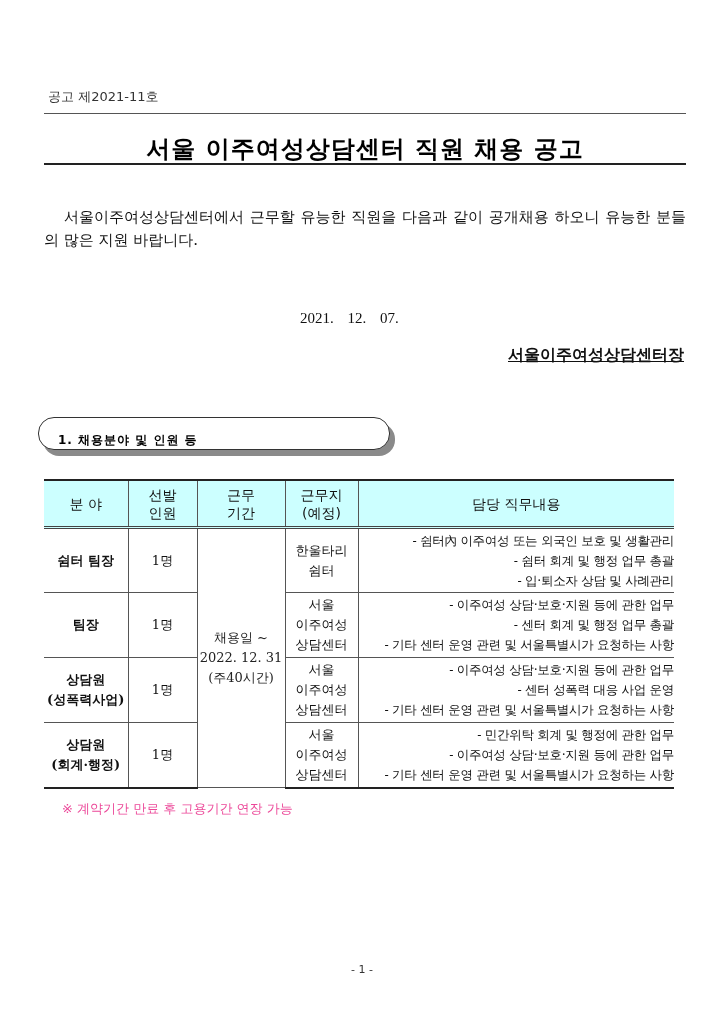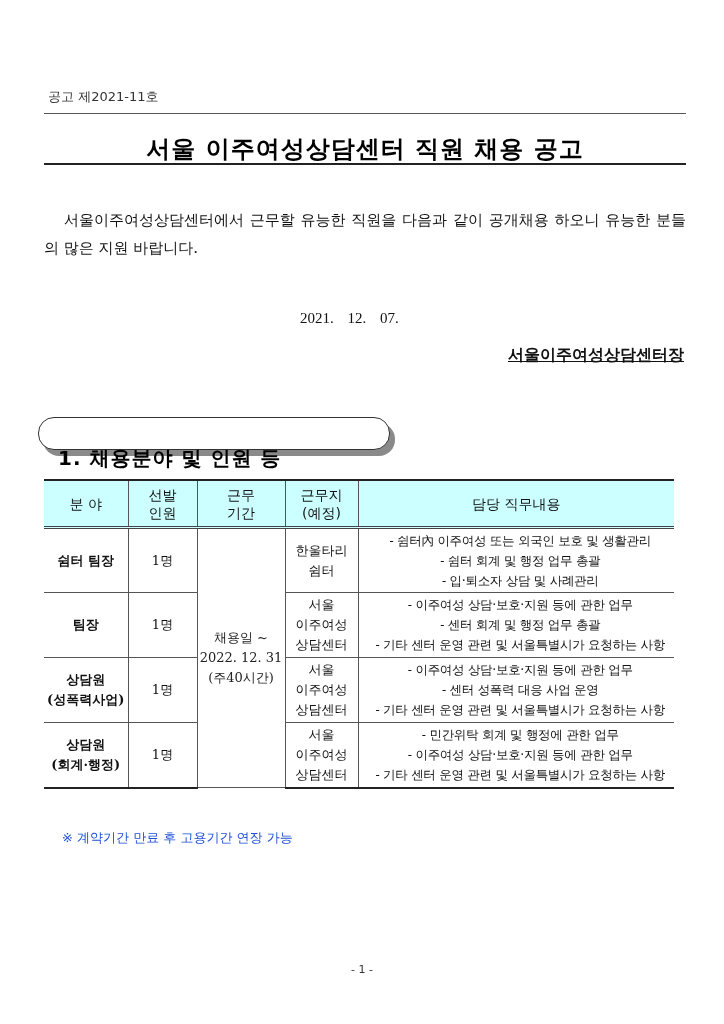--- a/index.html
+++ b/index.html
@@ -4,43 +4,43 @@
   <style>
     html, body { margin: 0; padding: 0; background: #ffffff; }
     body { width: 724px; height: 1024px; position: relative; overflow: hidden; color: #111; }
     .page { position: absolute; left: 0; top: 0; width: 724px; height: 1016px; }
 
     .notice-no { position: absolute; left: 48px; top: 88px; font-family: "DejaVu Sans", sans-serif; font-size: 13px; color: #333; }
     .rule-thin { position: absolute; left: 44px; width: 642px; top: 113px; height: 0; border-top: 1px solid #555; }
     .title { position: absolute; left: 44px; width: 642px; top: 120px; text-align: center; font-family: "DejaVu Sans", sans-serif; font-weight: bold; font-size: 24px; letter-spacing: 1px; color: #000; margin-top: 13px; }
     .rule-thick { position: absolute; left: 44px; width: 642px; top: 163px; height: 0; border-top: 2px solid #222; }
 
-    .intro { position: absolute; left: 44px; width: 642px; top: 206px; font-family: "DejaVu Serif", serif; font-size: 15px; line-height: 28px; color: #111; text-indent: 20px; text-align: justify; }
+    .intro { position: absolute; left: 44px; width: 642px; top: 206px; font-family: "DejaVu Serif", serif; font-size: 15px; line-height: 23px; color: #111; text-indent: 20px; text-align: justify; }
 
     .date { position: absolute; left: 300px; width: 140px; top: 310px; font-family: "Liberation Serif", serif; font-size: 15px; word-spacing: 10px; color: #111; }
     .signer { position: absolute; right: 40px; top: 345px; font-family: "DejaVu Serif", serif; font-size: 16px; font-weight: bold; color: #111; text-decoration: underline; }
 
     .section-box { position: absolute; left: 38px; top: 417px; width: 350px; height: 31px; border: 1.5px solid #333; border-radius: 16px; background: #fff; box-shadow: 5px 6px 0 #8a8a8a; }
-    .section-title { position: absolute; left: 58px; top: 445px; font-family: "DejaVu Sans", sans-serif; font-weight: bold; font-size: 20px; color: #000; letter-spacing: 1px; }
+    .section-title { position: absolute; left: 58px; top: 432px; font-family: "DejaVu Sans", sans-serif; font-weight: bold; font-size: 12px; color: #000; letter-spacing: 1px; }
 
     table.jobs { position: absolute; left: 44px; top: 479px; width: 630px; border-collapse: collapse; font-size: 13px; }
     table.jobs th { background: #ccffff; font-family: "DejaVu Sans", sans-serif; font-weight: normal; font-size: 14px; line-height: 18px; height: 45px; border-top: 2px solid #222; border-bottom: 3px double #444; border-left: 1px solid #555; border-right: 1px solid #555; text-align: center; padding: 0; }
     table.jobs th:first-child { border-left: none; text-align: center; }
     table.jobs th:last-child { border-right: none; }
     table.jobs td { border: 1px solid #555; text-align: center; vertical-align: middle; padding: 0; font-family: "DejaVu Serif", serif; font-size: 13px; line-height: 20px; }
     table.jobs td:first-child { border-left: none; }
-    table.jobs td:last-child { border-right: none; text-align: center; padding-left: 8px; }
+    table.jobs td:last-child { border-right: none; text-align: right; padding-left: 8px; }
     table.jobs tr:last-child td { border-bottom: 2px solid #222; }
     td.role { font-weight: bold; }
     td.period { font-family: "Liberation Serif", serif; font-size: 13px; line-height: 19px; color: #222; }
     td.place { line-height: 21px; }
     .duty { white-space: nowrap; font-size: 12.5px; line-height: 20px; letter-spacing: -0.3px; }
     .rowh { height: 65px; }
 
-    .footnote { position: absolute; left: 62px; top: 800px; font-family: "DejaVu Sans", sans-serif; font-size: 13px; color: #1d4ed8; margin-top: 29px; }
+    .footnote { position: absolute; left: 62px; top: 800px; font-family: "DejaVu Sans", sans-serif; font-size: 13px; color: #ec4899; }
     .pagenum { position: absolute; left: 0; width: 724px; top: 963px; text-align: center; font-family: "DejaVu Sans", sans-serif; font-size: 11px; color: #333; }
   </style>
 </head>
 <body>
 
 <div class="page">
 
   <div class="notice-no">공고 제2021-11호</div>
   <div class="rule-thin"></div>
   <div class="title">서울 이주여성상담센터 직원 채용 공고</div>

